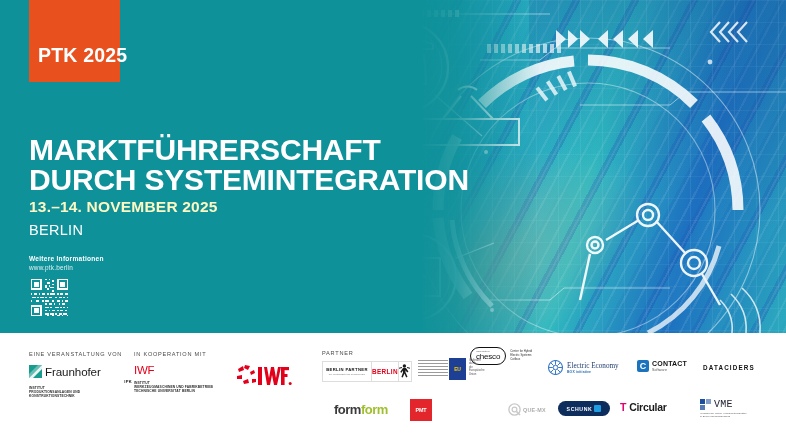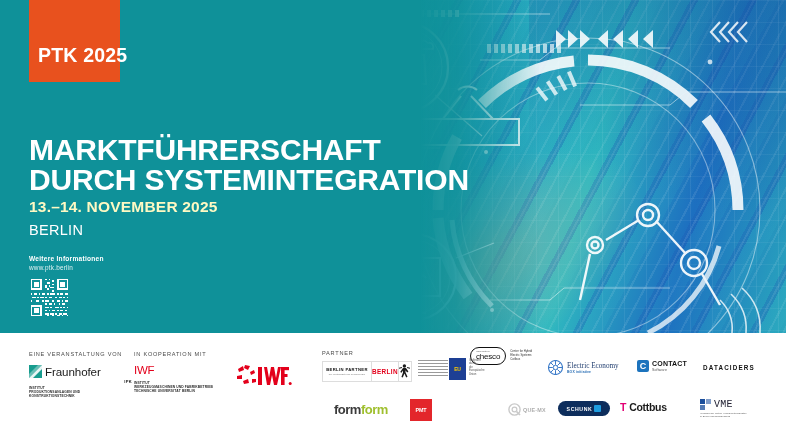--- a/index.html
+++ b/index.html
@@ -582,21 +582,21 @@
       <span class="quemx-t">QUE-MX</span>
     </div>
 
     <div class="schunk">
       <span>SCHUNK</span>
       <i></i>
     </div>
 
     <div class="tsys">
       <span class="tsys-t">T</span>
-      <span class="tsys-s">Cottbus</span>
+      <span class="tsys-s">Circular</span>
     </div>
 
     <div class="vme">
       <div class="vme-row">
         <div class="vme-mark">
           <i style="left:0;top:0;width:5px;height:5px;"></i>
           <i style="left:6px;top:0;width:5px;height:5px;opacity:.55;"></i>
           <i style="left:0;top:6px;width:5px;height:5px;opacity:.75;"></i>
         </div>
         <div class="vme-t">VME</div>

